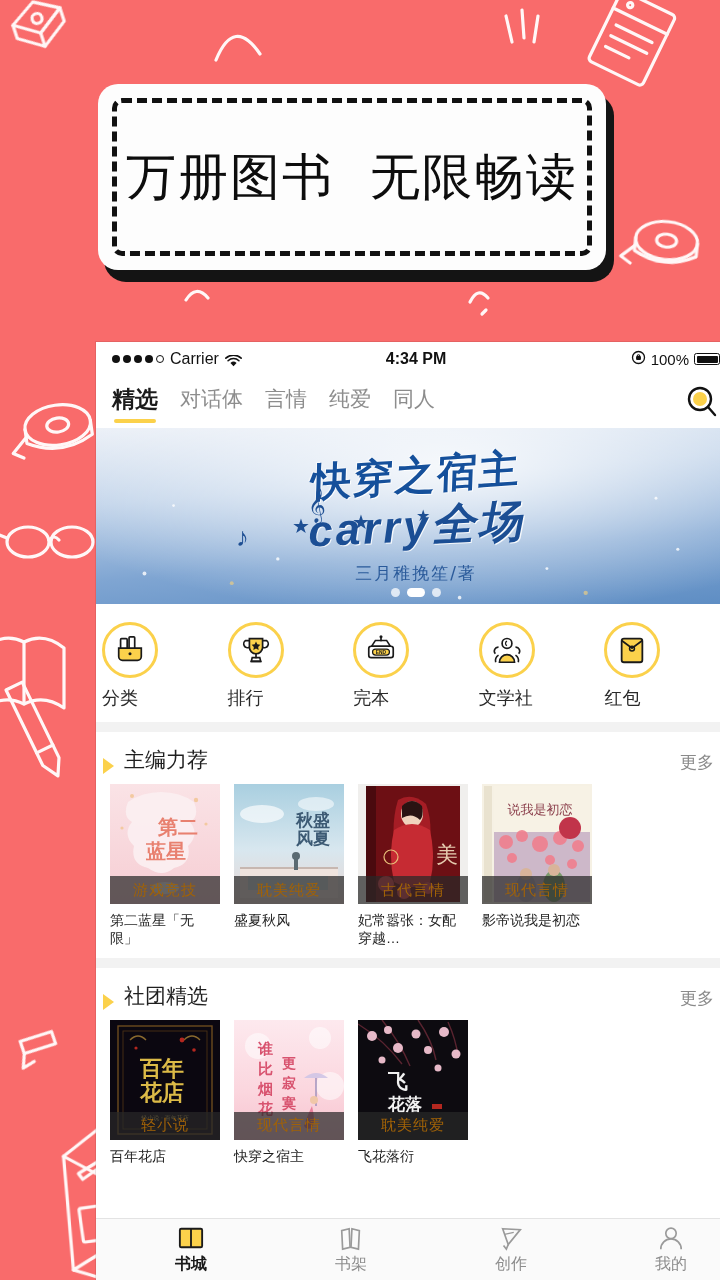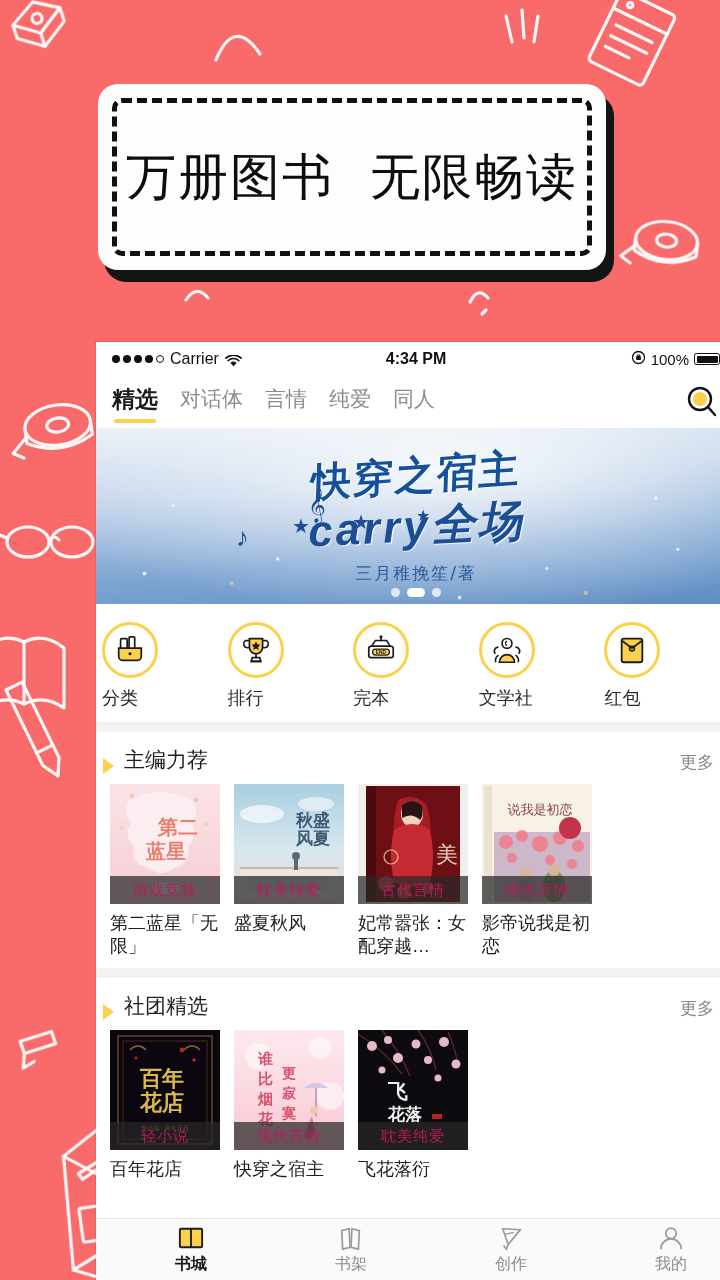--- a/index.html
+++ b/index.html
@@ -141,25 +141,25 @@
   
   .books { display: flex; padding: 0 14px 10px; gap: 14px; background: #fff; }
   .book { width: 110px; }
   .cover {
     width: 110px; height: 120px; position: relative; overflow: hidden;
     background: #ddd;
   }
   .cover .art { position: absolute; inset: 0; }
   .cover .tag {
     position: absolute; left: 0; right: 0; bottom: 0; height: 28px;
-    background: rgba(40,40,40,.72); color: #be185d; font-size: 15px;
+    background: rgba(40,40,40,.72); color: #a16207; font-size: 15px;
     display: flex; align-items: center; justify-content: center; letter-spacing: 1px;
   }
   .btitle {
-    margin-top: 8px; font-size: 18px; color: #1e1e1e; line-height: 1.28;
+    margin-top: 8px; font-size: 14px; color: #1e1e1e; line-height: 1.28;
     word-break: break-all;
   }
 
   
   .tabbar {
     position: absolute; left: 0; right: 0; bottom: 0; height: 62px;
     background: #fafafa; border-top: 1px solid #e3e3e3;
     display: flex;
   }
   .tab { flex: 1; display: flex; flex-direction: column; align-items: center; justify-content: center; gap: 3px; margin-left: 30px; }

